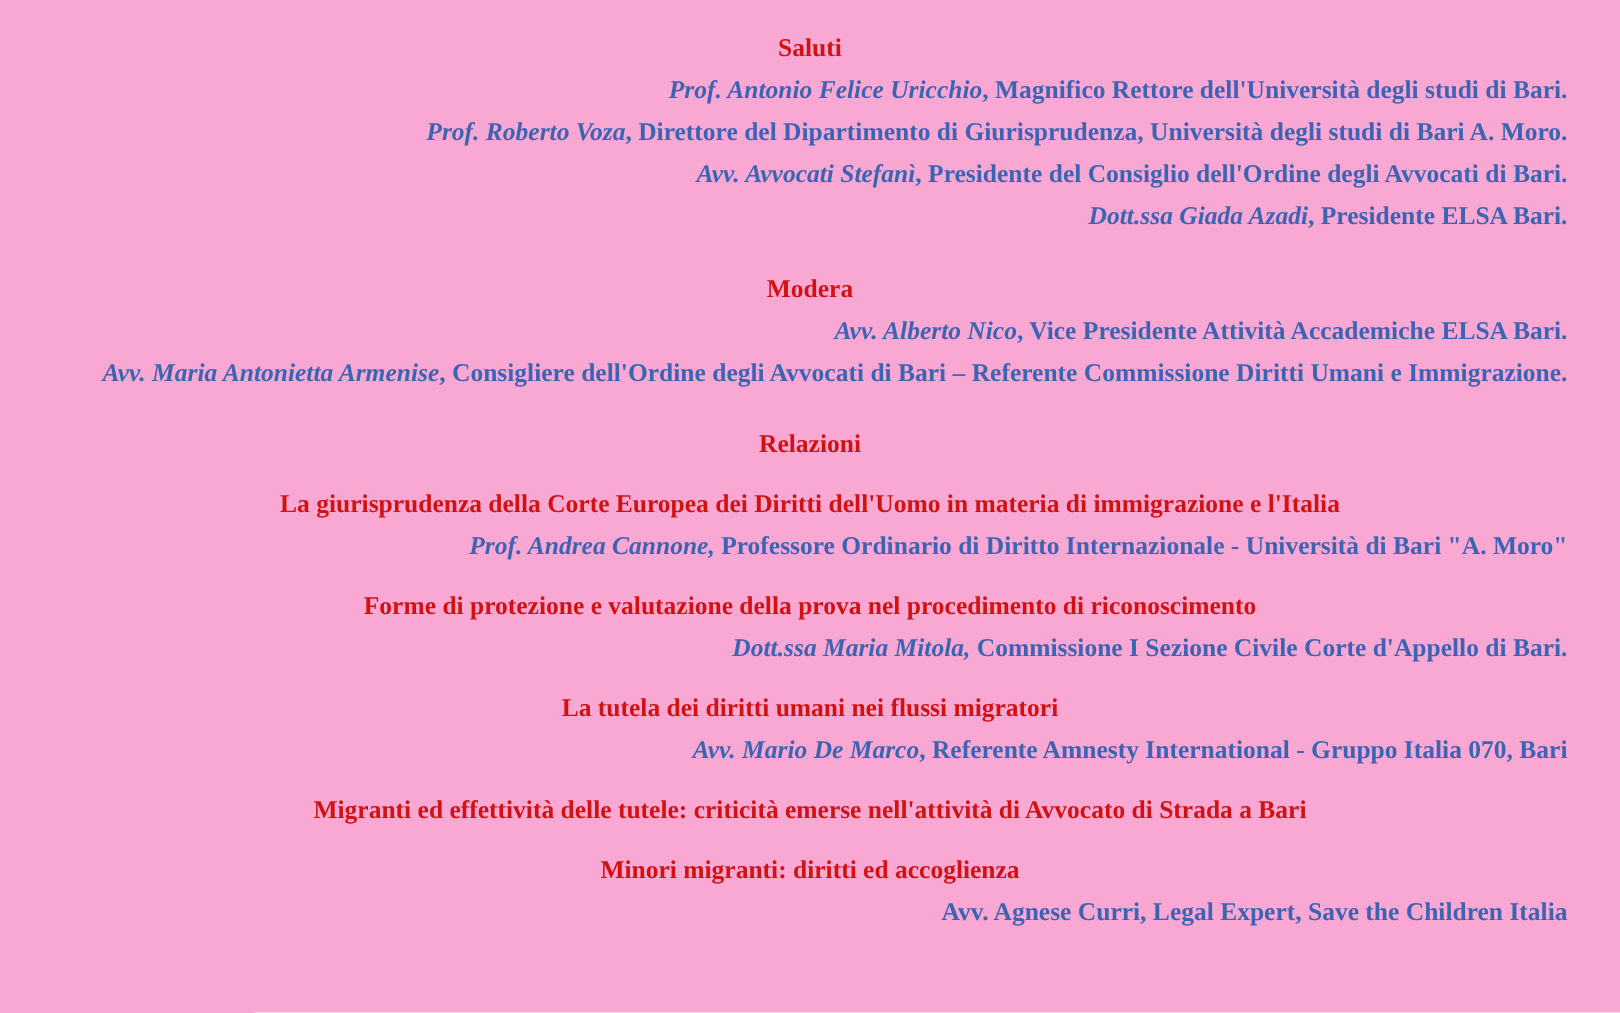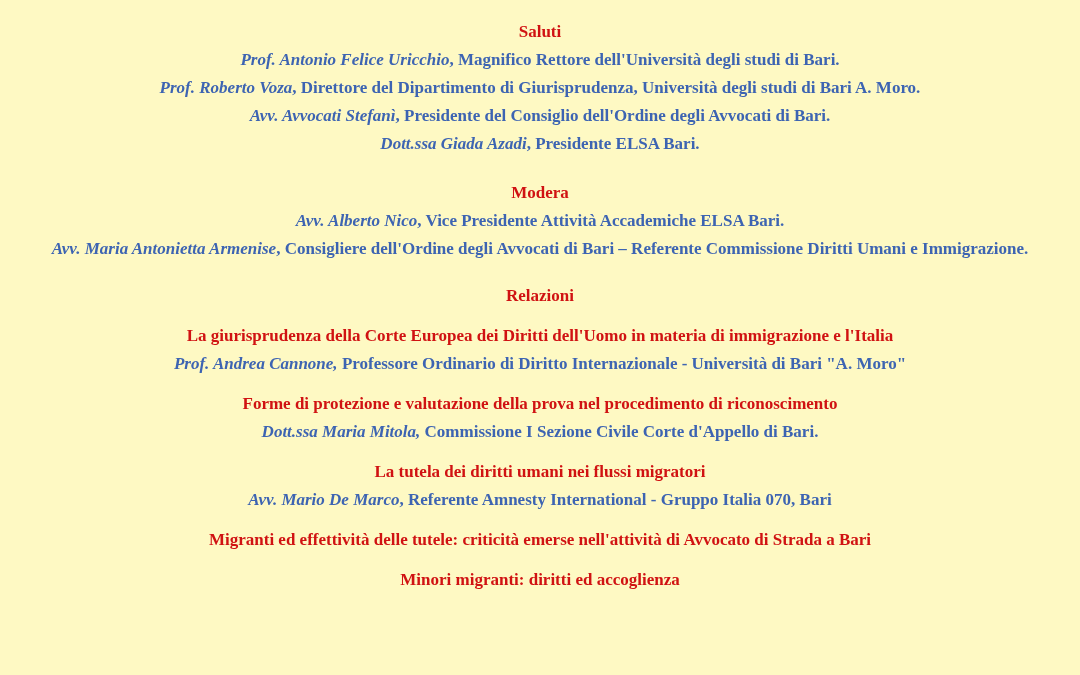--- a/index.html
+++ b/index.html
@@ -8,39 +8,39 @@
     background: #ffffff;
   }
   .page {
     position: relative;
     width: 1080px;
     height: 675px;
     margin: 0 auto;
     box-sizing: border-box;
     padding-top: 20px;
     overflow: hidden;
-    background: #fef9c3;
+    background: #f9a8d4;
     font-family: "Liberation Serif", "DejaVu Serif", serif;
     font-size: 17px;
     font-weight: bold;
     text-align: center;
     color: var(--blue, #3d64b2);
   }
   .content {
     max-width: 1010px;
     margin: 0 auto;
   }
   p { margin: 5px 0; line-height: 23px; }
   .heading {
     color: var(--red, #d01212);
   }
   .h-saluti   { margin: 0 0 5px; }
   .h-modera   { margin: 26px 0 5px; font-family: Liberation Serif, serif; }
   .h-relazioni{ margin: 24px 0 17px; text-align: center; }
-  .speaker { color: var(--blue, #3d64b2); }
+  .speaker { color: var(--blue, #3d64b2); text-align: right; }
   .nm { font-style: italic; }
   .nm.upright { font-style: normal; }
   .talk { margin-bottom: 17px; }
   .talk-title {
     color: var(--red, #d01212);
   }
 </style>
 </head>
 <body>
 
@@ -75,16 +75,17 @@
       <p class="talk-title">La tutela dei diritti umani nei flussi migratori</p>
       <p class="speaker"><span class="nm">Avv. Mario De Marco</span><span>, Referente Amnesty International - Gruppo Italia 070, Bari</span></p>
     </div>
 
     <div class="talk">
       <p class="talk-title">Migranti ed effettività delle tutele: criticità emerse nell'attività di Avvocato di Strada a Bari</p>
     </div>
 
     <div class="talk">
       <p class="talk-title">Minori migranti: diritti ed accoglienza</p>
+      <p class="speaker"><span class="nm upright">Avv. Agnese Curri</span><span>, Legal Expert, Save the Children Italia</span></p>
     </div>
 
   </div>
 </div>
 
 </body></html>

